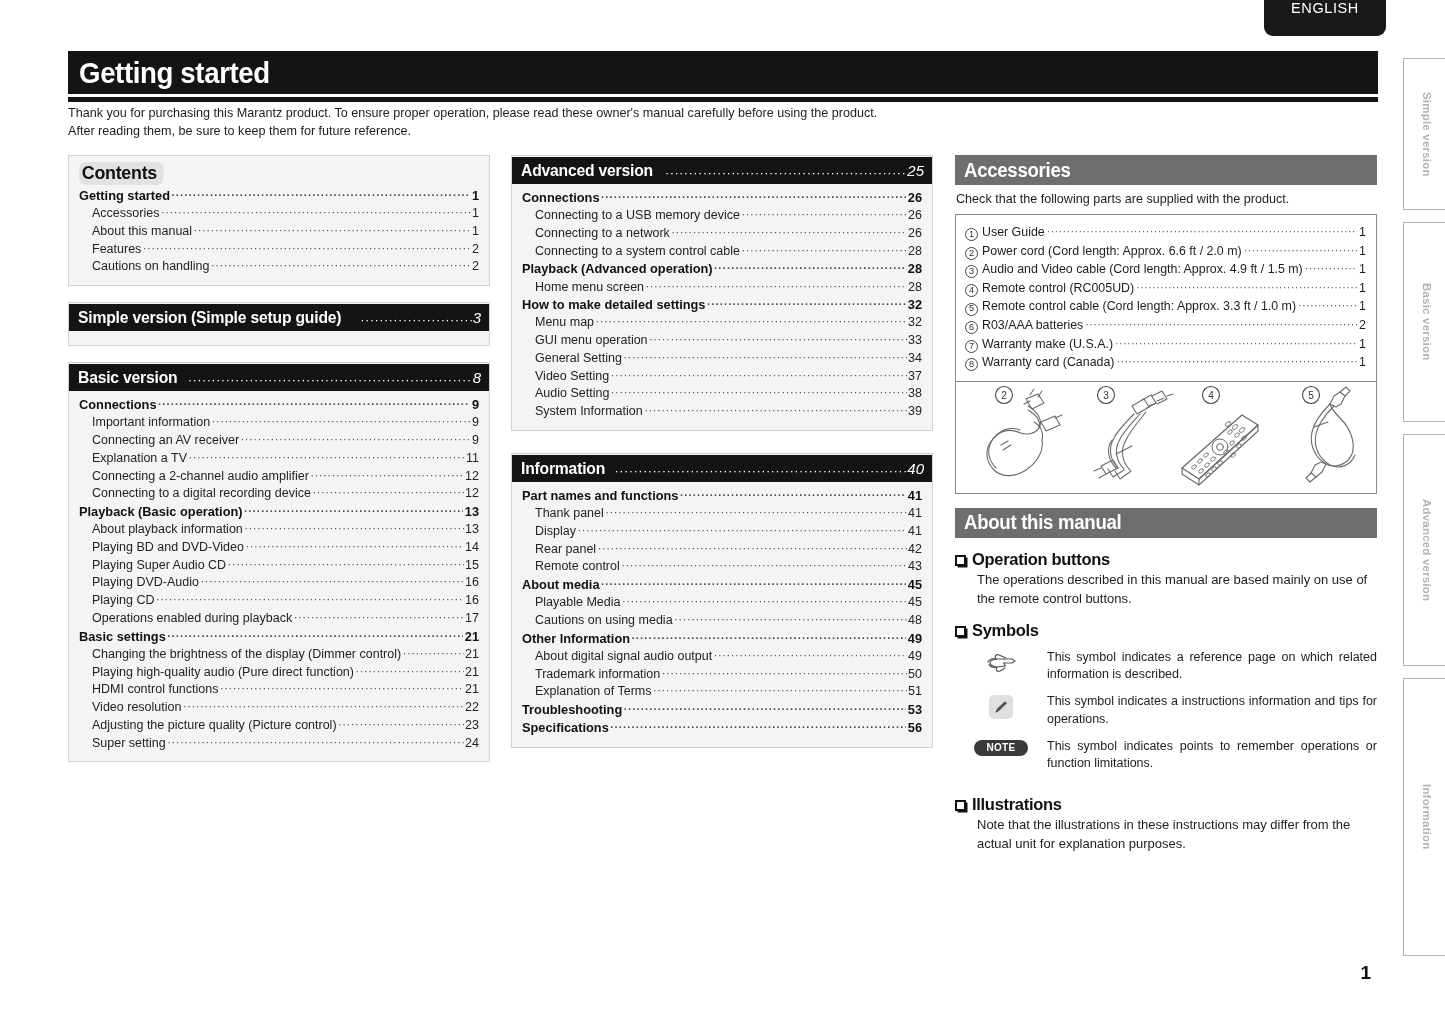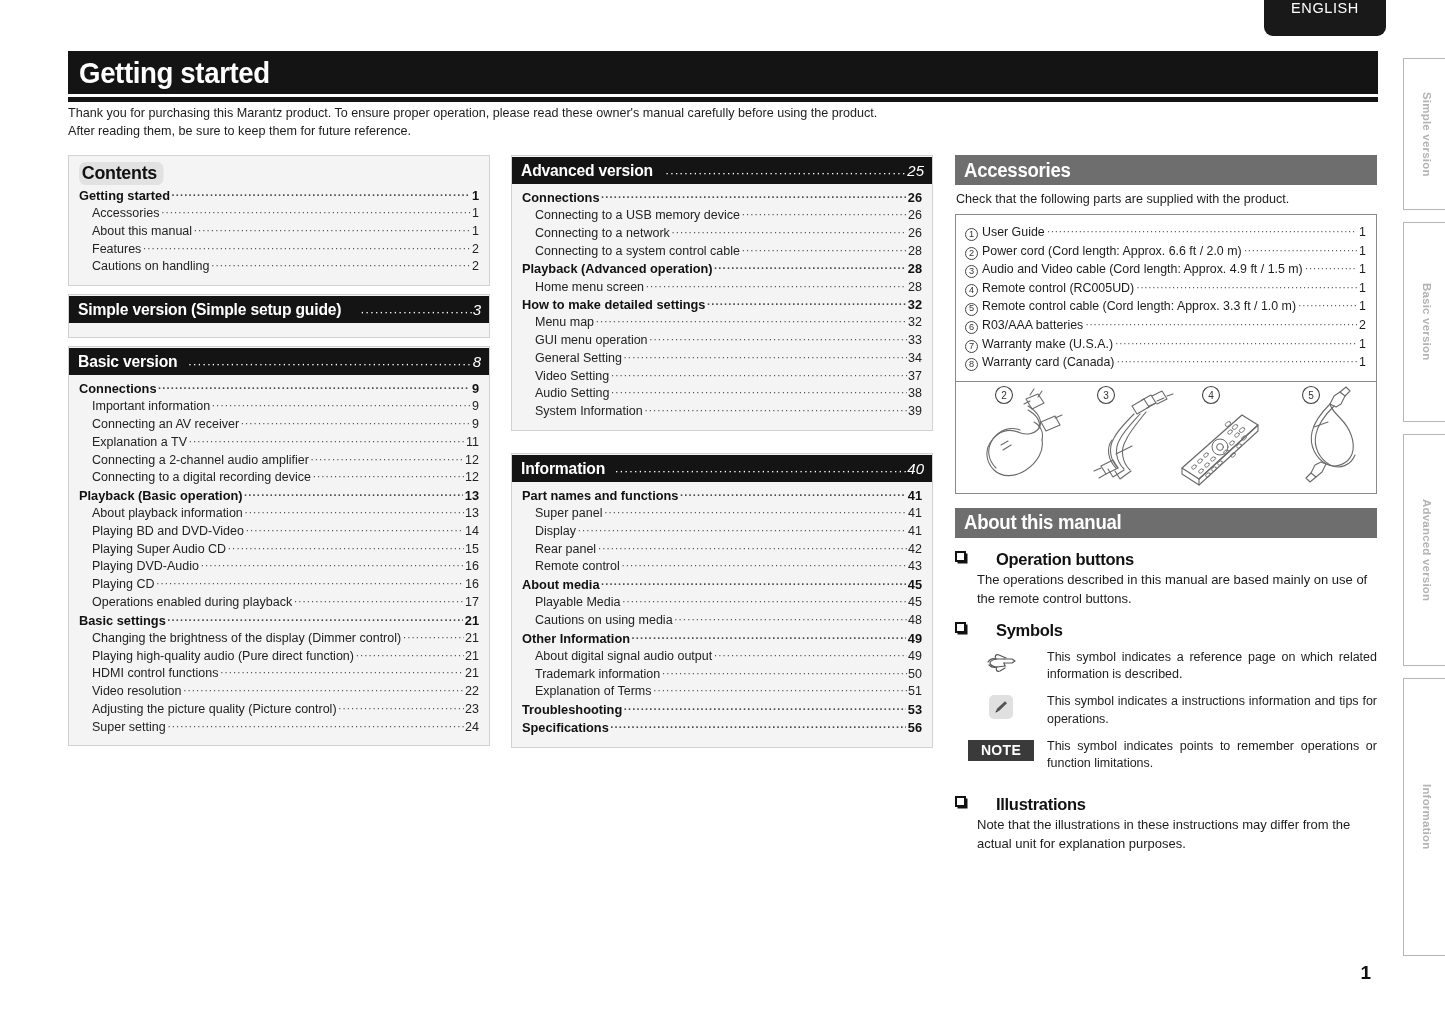--- a/index.html
+++ b/index.html
@@ -69,21 +69,21 @@
   .col { position: absolute; top: 155px; }
   .col-1 { left: 68px;  width: 422px; }
   .col-2 { left: 511px; width: 422px; }
   .col-3 { left: 955px; width: 422px; }
 
   
   .toc-block {
     background: #f4f4f4;
     border: 1px solid #d2d2d2;
     padding: 6px 10px 9px 10px;
-    margin-bottom: 8px;
+    margin-bottom: 16px;
   }
   .toc-block.no-head { padding-top: 7px; }
 
   .contents-title {
     display: inline-block;
     font-size: 19px;
     font-weight: bold;
     color: #111;
     background: #e2e2e2;
     border-radius: 7px;
@@ -227,26 +227,26 @@
     height: 112px;
     position: relative;
     background: #fff;
     margin-bottom: 14px;
   }
   .illus-box svg { display: block; }
 
   
   .sub-head {
     display: flex;
+    align-items: center;
     font-size: 16.5px;
     font-weight: bold;
     color: #111;
     margin: 12px 0 2px 0;
     letter-spacing: -.3px;
-    gap: 24px;
   }
   .sub-head .box-glyph {
     display: inline-block;
     width: 11px; height: 11px;
     border: 2px solid #111;
     margin-right: 6px;
     position: relative;
     top: 1px;
     background: #fff;
     box-shadow: 2px 2px 0 -0.5px #111;
@@ -277,23 +277,23 @@
     color: #1d1d1d;
     line-height: 1.42;
     text-align: justify;
   }
   .note-pill {
     display: inline-flex;
     align-items: center;
     justify-content: center;
     background: #3a3a3a;
     color: #fff;
-    font-size: 14px;
+    font-size: 10px;
     font-weight: bold;
-    border-radius: 0;
+    border-radius: 8px;
     padding: 2px 13px 3px 13px;
     letter-spacing: .3px;
   }
   .pencil-badge {
     display: inline-flex;
     align-items: center;
     justify-content: center;
     width: 24px; height: 24px;
     background: #e0e0e0;
     border-radius: 5px;
@@ -585,21 +585,21 @@
         <span class="h-dots">·······························································</span>
         <span class="h-page">40</span>
       </div>
       <div id="toc-4">
           <div class="toc-row lvl1">
             <span class="t-label">Part names and functions</span>
             <span class="t-dots">························································································································</span>
             <span class="t-page">41</span>
           </div>
           <div class="toc-row lvl2">
-            <span class="t-label">Super panel</span>
+            <span class="t-label">Thank panel</span>
             <span class="t-dots">························································································································</span>
             <span class="t-page">41</span>
           </div>
           <div class="toc-row lvl2">
             <span class="t-label">Display</span>
             <span class="t-dots">························································································································</span>
             <span class="t-page">41</span>
           </div>
           <div class="toc-row lvl2">
             <span class="t-label">Rear panel</span>

